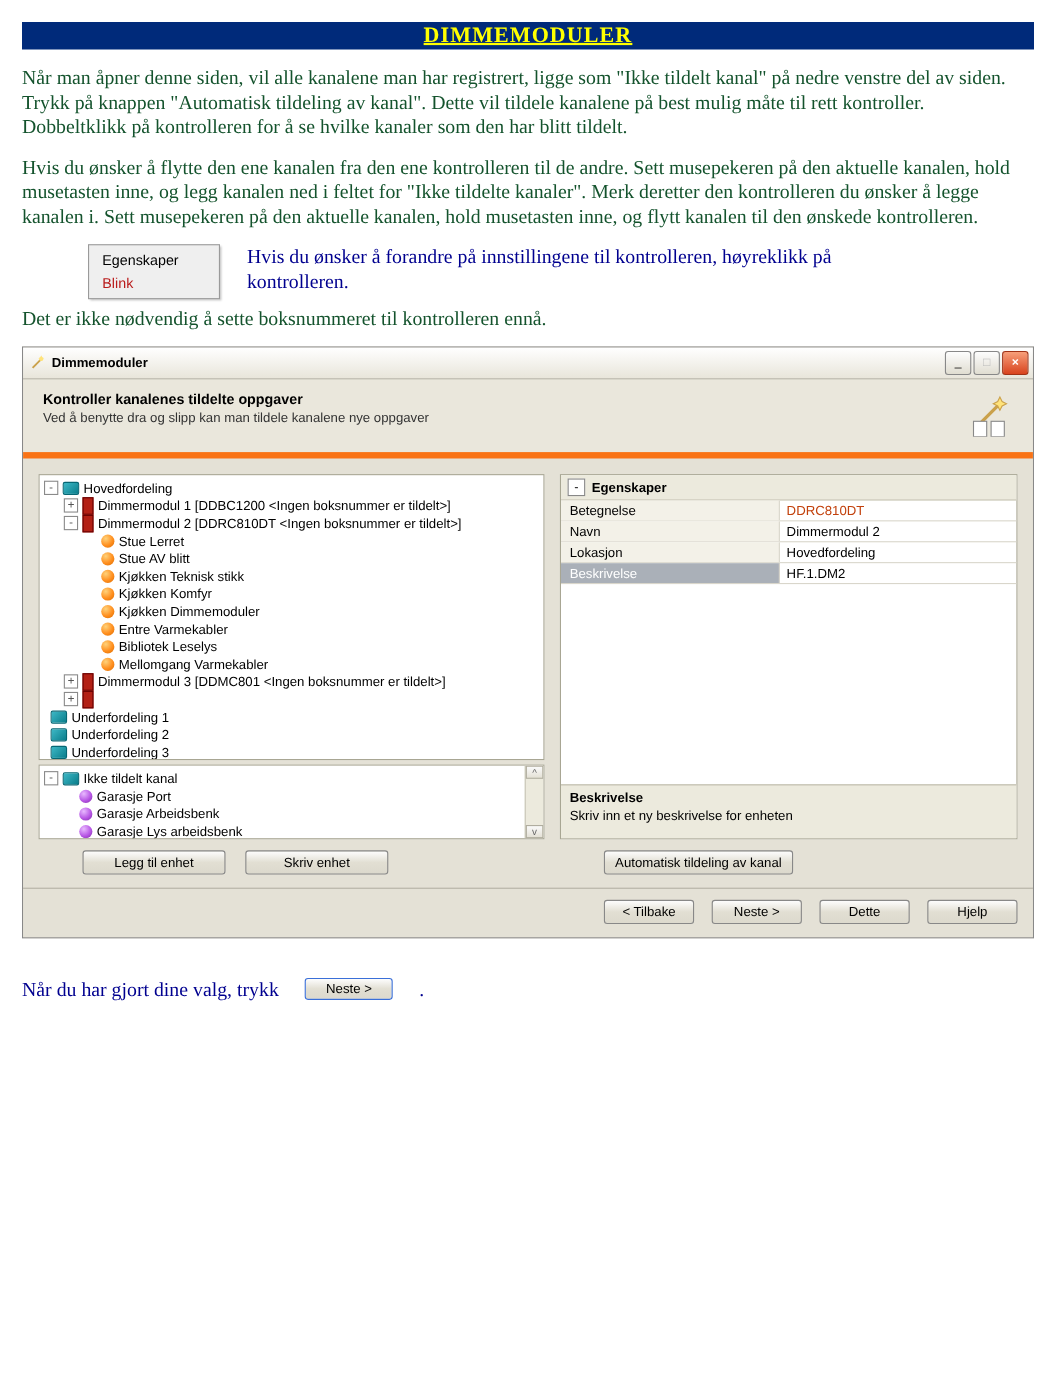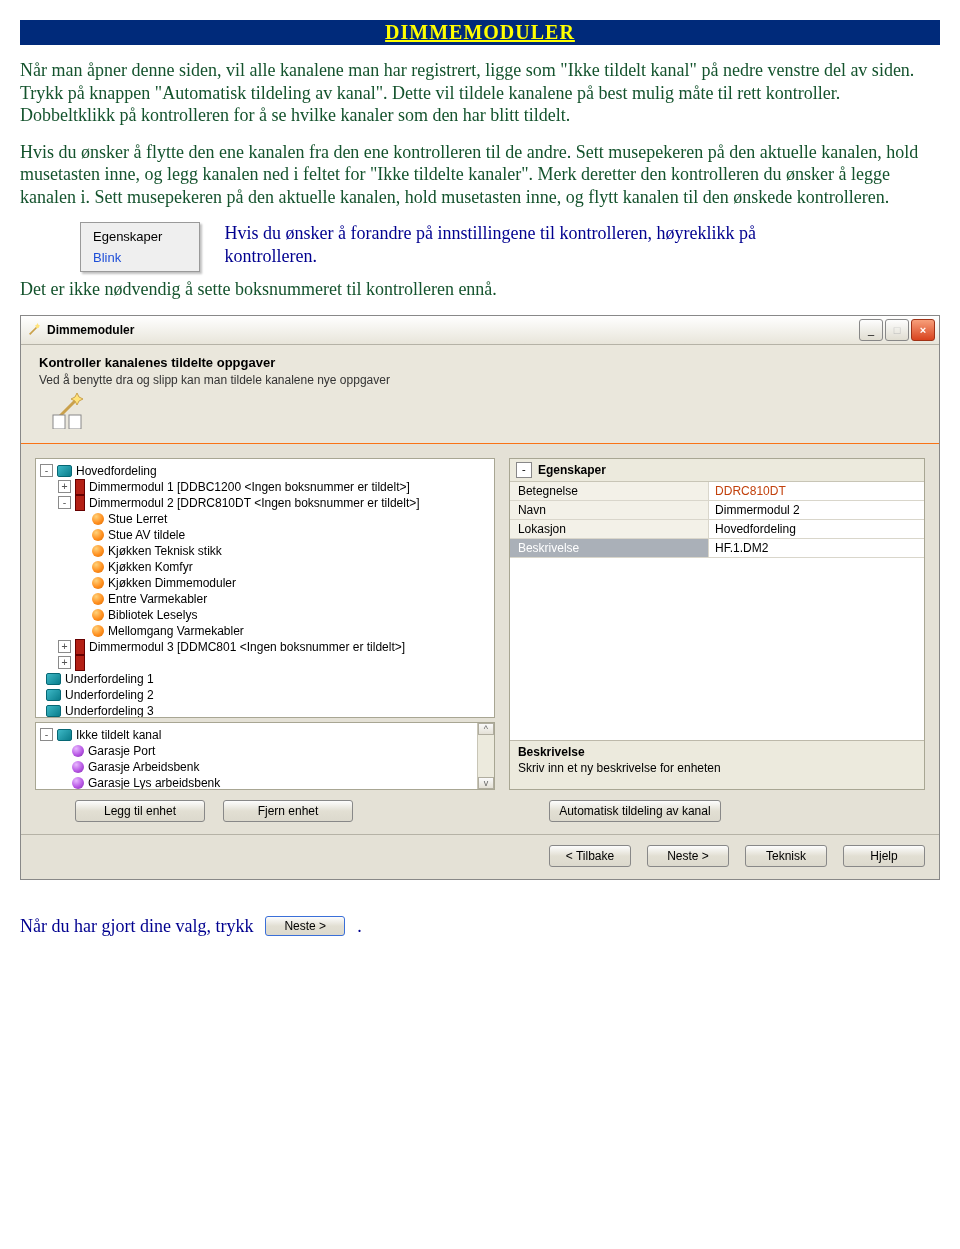--- a/index.html
+++ b/index.html
@@ -34,21 +34,21 @@
     border: 1px solid #9a9a9a;
     background: #efefef;
     box-shadow: 2px 2px 2px rgba(0,0,0,0.25);
     padding: 6px 16px 6px 12px;
     font-family: Tahoma, Arial, sans-serif;
     font-size: 13px;
     margin: 0 20px 4px 60px;
     width: 90px;
   }
   .menu-pop .opt1 { color: #000; margin-bottom: 6px; }
-  .menu-pop .opt2 { color: #1d4ed8; }
+  .menu-pop .opt2 { color: #b91c1c; }
   .after-menu {
     display: inline-block;
     vertical-align: top;
     color: #00008f;
     width: 560px;
     line-height: 1.25;
   }
   .clear { clear: both; }
 
   
@@ -83,23 +83,22 @@
   }
   .win-btn.close {
     background: linear-gradient(#f79f7a,#d8431e);
     color:#fff; border-color:#a03216;
     font-weight:bold;
   }
 
   .win-header {
     display:flex;
     padding: 10px 18px 14px 18px;
-    border-bottom: 1px solid #f97316;
+    border-bottom: 6px solid #f97316;
     background: #eae7dc;
-    flex-direction: column;
   }
   .win-header .txt { flex:1; }
   .win-header h3 {
     margin:0 0 3px 0; font-size: 13px; font-weight:bold;
   }
   .win-header p { margin:0; font-size:12px; color:#333; }
   .win-header .icons {
     width: 50px;
     display:flex;
     flex-direction:column;
@@ -226,21 +225,21 @@
     padding: 10px 14px 12px 14px;
     border-top: 1px solid #b5b2a6;
     background:#e4e1d6;
   }
 
   .end-line {
     color:#00008f;
     margin-top: 36px;
     display:flex;
     align-items:center;
-    gap: 12px;
+    gap: 24px;
   }
   .end-line .next-btn {
     display:inline-block;
     border: 1px solid #3a6fd8;
     border-radius: 3px;
     background: linear-gradient(#fdfdfd,#e2dfd3 50%, #dcd9cd);
     padding: 2px 18px;
     font-size: 12px;
     font-family: Tahoma, Arial, sans-serif;
     color:#000;
@@ -328,21 +327,21 @@
             </li>
 
           <li>
               <span class="ind" style="width:52px"></span>
               <span class="ico-orange"></span>
               <span>Stue Lerret</span>
             </li>
           <li>
               <span class="ind" style="width:52px"></span>
               <span class="ico-orange"></span>
-              <span>Stue AV tildele</span>
+              <span>Stue AV blitt</span>
             </li>
           <li>
               <span class="ind" style="width:52px"></span>
               <span class="ico-orange"></span>
               <span>Kjøkken Teknisk stikk</span>
             </li>
           <li>
               <span class="ind" style="width:52px"></span>
               <span class="ico-orange"></span>
               <span>Kjøkken Komfyr</span>
@@ -421,21 +420,21 @@
             </li>
         </ul>
         <div class="scroll">
           <div>^</div>
           <div>v</div>
         </div>
       </div>
 
       <div class="btn-row">
         <div class="win-button">Legg til enhet</div>
-        <div class="win-button">Fjern enhet</div>
+        <div class="win-button">Skriv enhet</div>
       </div>
     </div>
 
     <div class="right-col">
       <div class="prop-panel">
         <div class="prop-head">
           <span class="toggle">-</span>
           <span class="lbl">Egenskaper</span>
         </div>
         <div class="prop-row">
@@ -463,21 +462,21 @@
 
       <div class="btn-row">
         <div class="win-button wide">Automatisk tildeling av kanal</div>
       </div>
     </div>
   </div>
 
   <div class="win-footer">
     <div class="win-button-small">&lt; Tilbake</div>
     <div class="win-button-small">Neste &gt;</div>
-    <div class="win-button-small">Teknisk</div>
+    <div class="win-button-small">Dette</div>
     <div class="win-button-small">Hjelp</div>
   </div>
 </div>
 
 <div class="end-line">
   <span>Når du har gjort dine valg, trykk</span>
   <span class="next-btn">Neste &gt;</span>.
 </div>
 
 </body></html>

